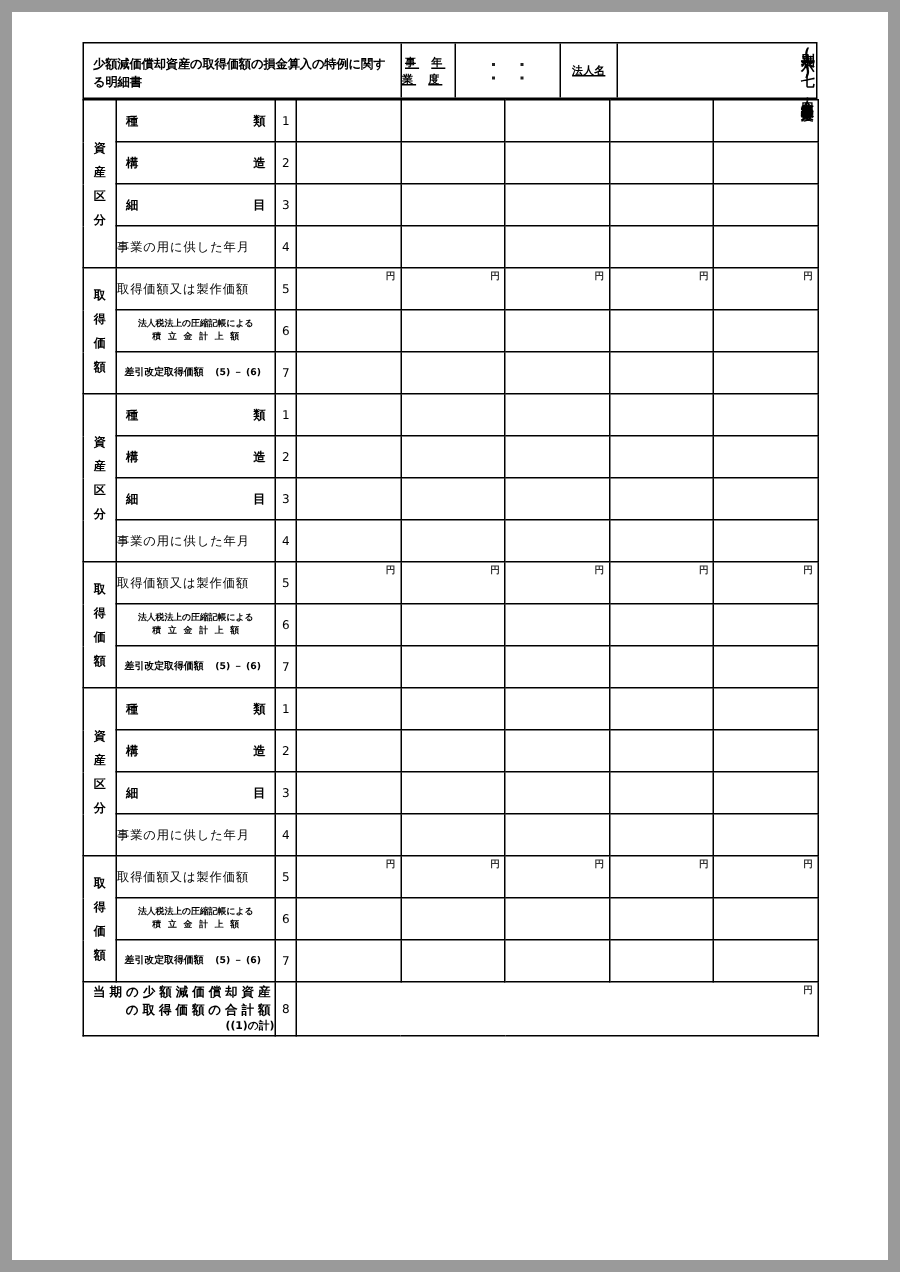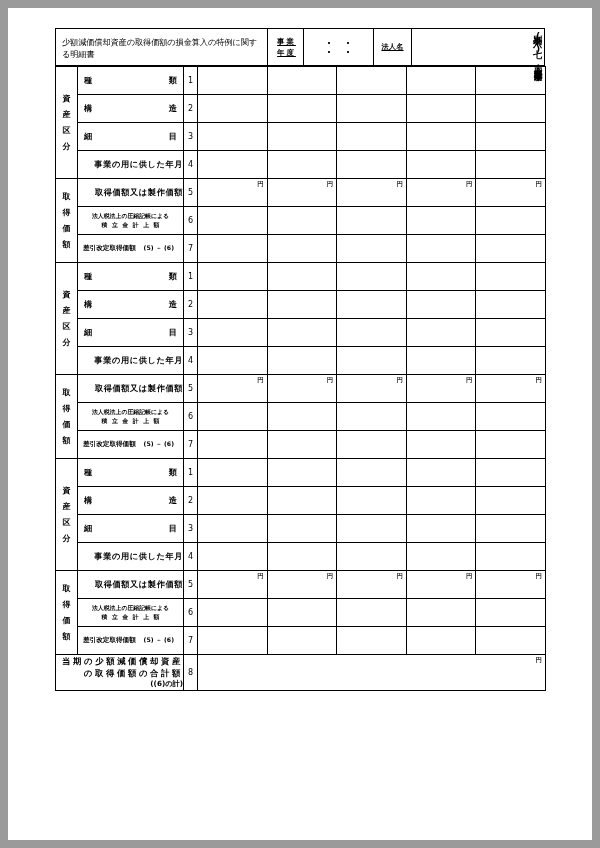--- a/index.html
+++ b/index.html
@@ -29,35 +29,35 @@
     display: flex;
     align-items: stretch;
     border: 1.6px solid #000;
     border-bottom: 1.6px solid #000;
     height: 38px;
   }
   .hdr-title {
     flex: 0 0 212px;
     padding: 3px 4px 0 6px;
     font-size: 8.2px;
-    font-weight: normal;
+    font-weight: bold;
     line-height: 1.42;
     letter-spacing: -0.1px;
     color: #000;
     border-right: 1.3px solid #000;
     display: flex;
     align-items: center;
   }
   .hdr-fy-label {
     flex: 0 0 36px;
     border-right: 1.3px solid #000;
     font-size: 7.4px;
     font-weight: bold;
     display: flex;
-    flex-direction: column;
+    flex-direction: row;
     justify-content: center;
     align-items: center;
     line-height: 1.5;
     letter-spacing: 2px;
     text-indent: 2px;
     text-decoration: underline;
   }
   .hdr-fy-dates {
     flex: 0 0 70px;
     border-right: 1.3px solid #000;
@@ -116,22 +116,22 @@
     font-size: 8.2px;
     font-weight: bold;
     padding: 0 6px;
     display: flex;
     justify-content: space-between;
     letter-spacing: 0;
     white-space: nowrap;
   }
   .rowlabel-center {
     font-size: 8.2px;
-    font-weight: bold;
-    text-align: right;
+    font-weight: normal;
+    text-align: left;
     letter-spacing: 0.6px;
     white-space: nowrap;
   }
   .rowlabel-two {
     font-size: 5.9px;
     font-weight: bold;
     padding: 0 4px;
     line-height: 1.5;
     text-align: center;
     letter-spacing: 0;
@@ -538,21 +538,21 @@
         <td></td>
         <td></td>
         <td></td>
         <td class="thick-right"></td>
       </tr>
 
       <tr class="sep-row">
         <td class="thick-left thick-bot" colspan="2" style="height:34px;">
           <div class="total-label">
             <div>当期の少額減価償却資産の取得価額の合計額</div>
-            <div class="sub">((6)の計)</div>
+            <div class="sub">((1)の計)</div>
           </div>
         </td>
         <td class="no thick-bot">8</td>
         <td class="cell-yen thick-bot thick-right" colspan="5"></td>
       </tr>
 
       </tbody>
     </table>
   </div>
 

